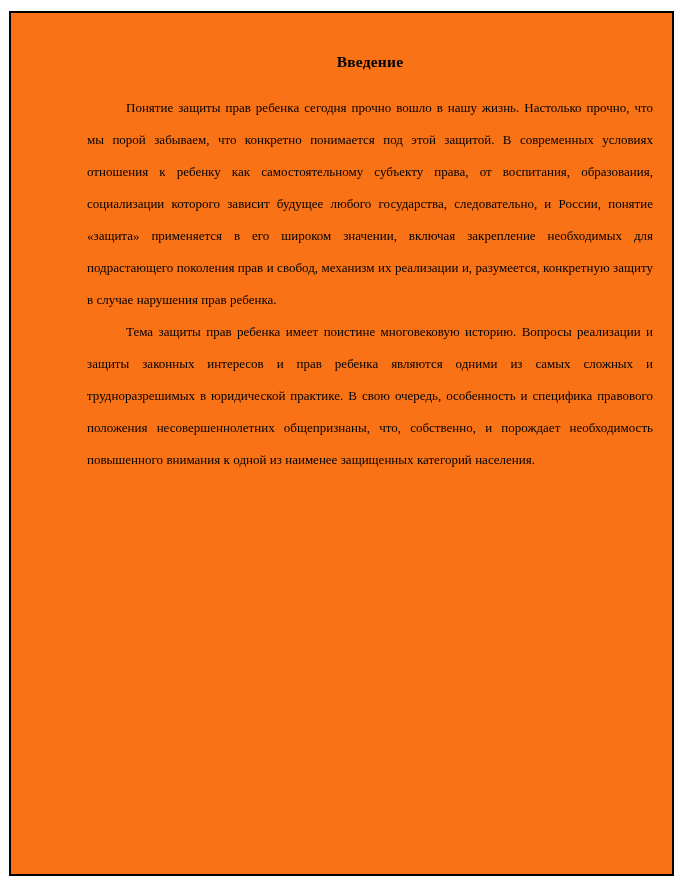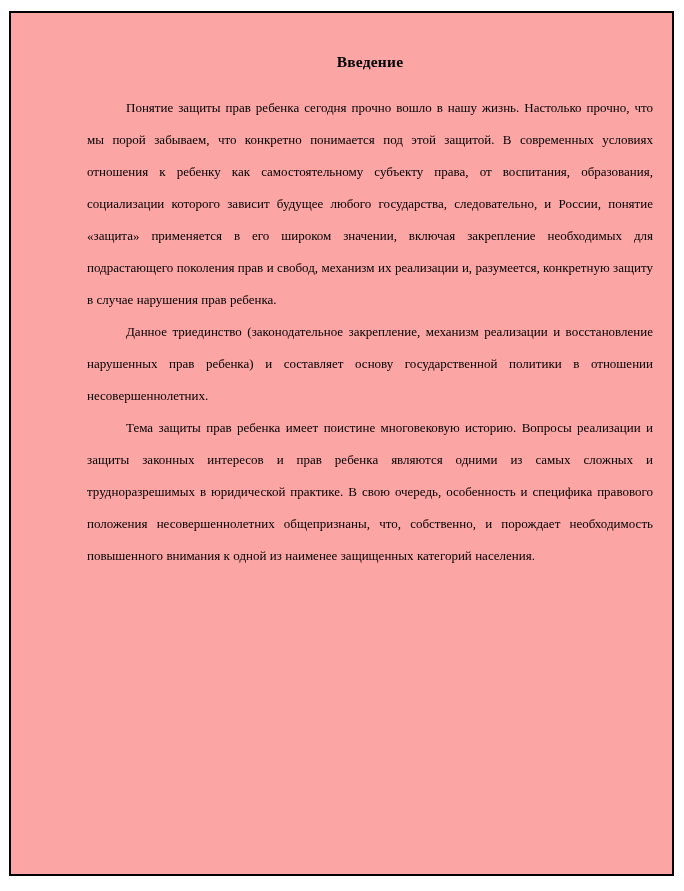--- a/index.html
+++ b/index.html
@@ -16,21 +16,21 @@
   }
 
   .page-frame {
     position: absolute;
     left: 9px;
     top: 11px;
     width: 665px;
     height: 865px;
     border: 2px solid #000000;
     box-sizing: border-box;
-    background: #fca5a5;
+    background: #f97316;
   }
 
   .page-body {
     position: absolute;
     left: 76px;
     top: 33px;
     width: 566px;
   }
 
   .doc-heading {
@@ -60,18 +60,17 @@
 </head>
 <body>
 
 <div class="page-frame">
   <div class="page-body">
 
     <h1 class="doc-heading">Введение</h1>
 
     <p class="doc-paragraph">Понятие защиты прав ребенка сегодня прочно вошло в нашу жизнь. Настолько прочно, что мы порой забываем, что конкретно понимается под этой защитой. В современных условиях отношения к ребенку как самостоятельному субъекту права, от воспитания, образования, социализации которого зависит будущее любого государства, следовательно, и России, понятие «защита» применяется в его широком значении, включая закрепление необходимых для подрастающего поколения прав и свобод, механизм их реализации и, разумеется, конкретную защиту в случае нарушения прав ребенка.</p>
 
-    <p class="doc-paragraph">Данное триединство (законодательное закрепление, механизм реализации и восстановление нарушенных прав ребенка) и составляет основу государственной политики в отношении несовершеннолетних.</p>
 
     <p class="doc-paragraph">Тема защиты прав ребенка имеет поистине многовековую историю. Вопросы реализации и защиты законных интересов и прав ребенка являются одними из самых сложных и трудноразрешимых в юридической практике. В свою очередь, особенность и специфика правового положения несовершеннолетних общепризнаны, что, собственно, и порождает необходимость повышенного внимания к одной из наименее защищенных категорий населения.</p>
 
   </div>
 </div>
 
 </body></html>

